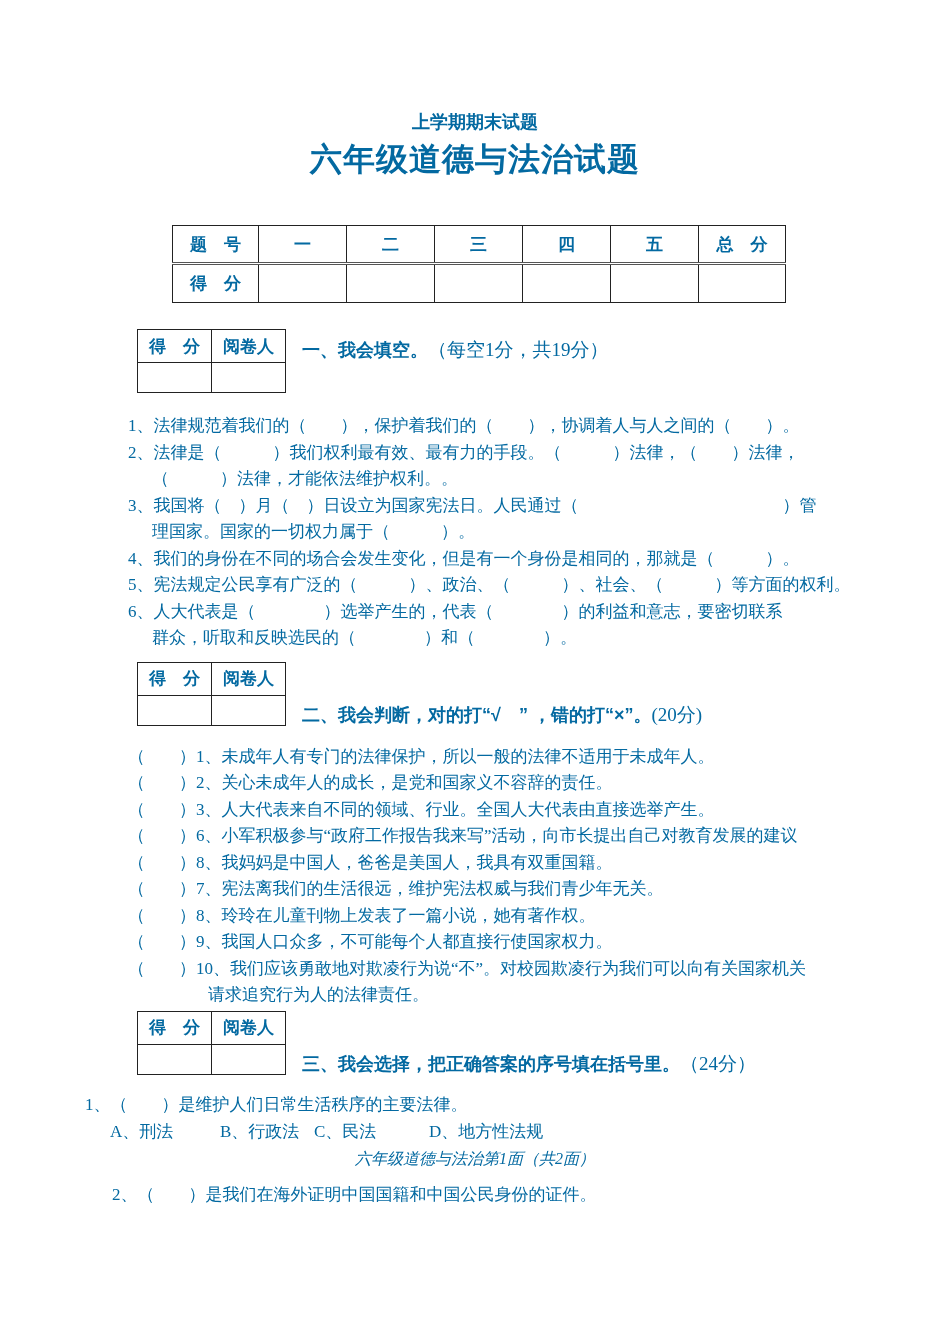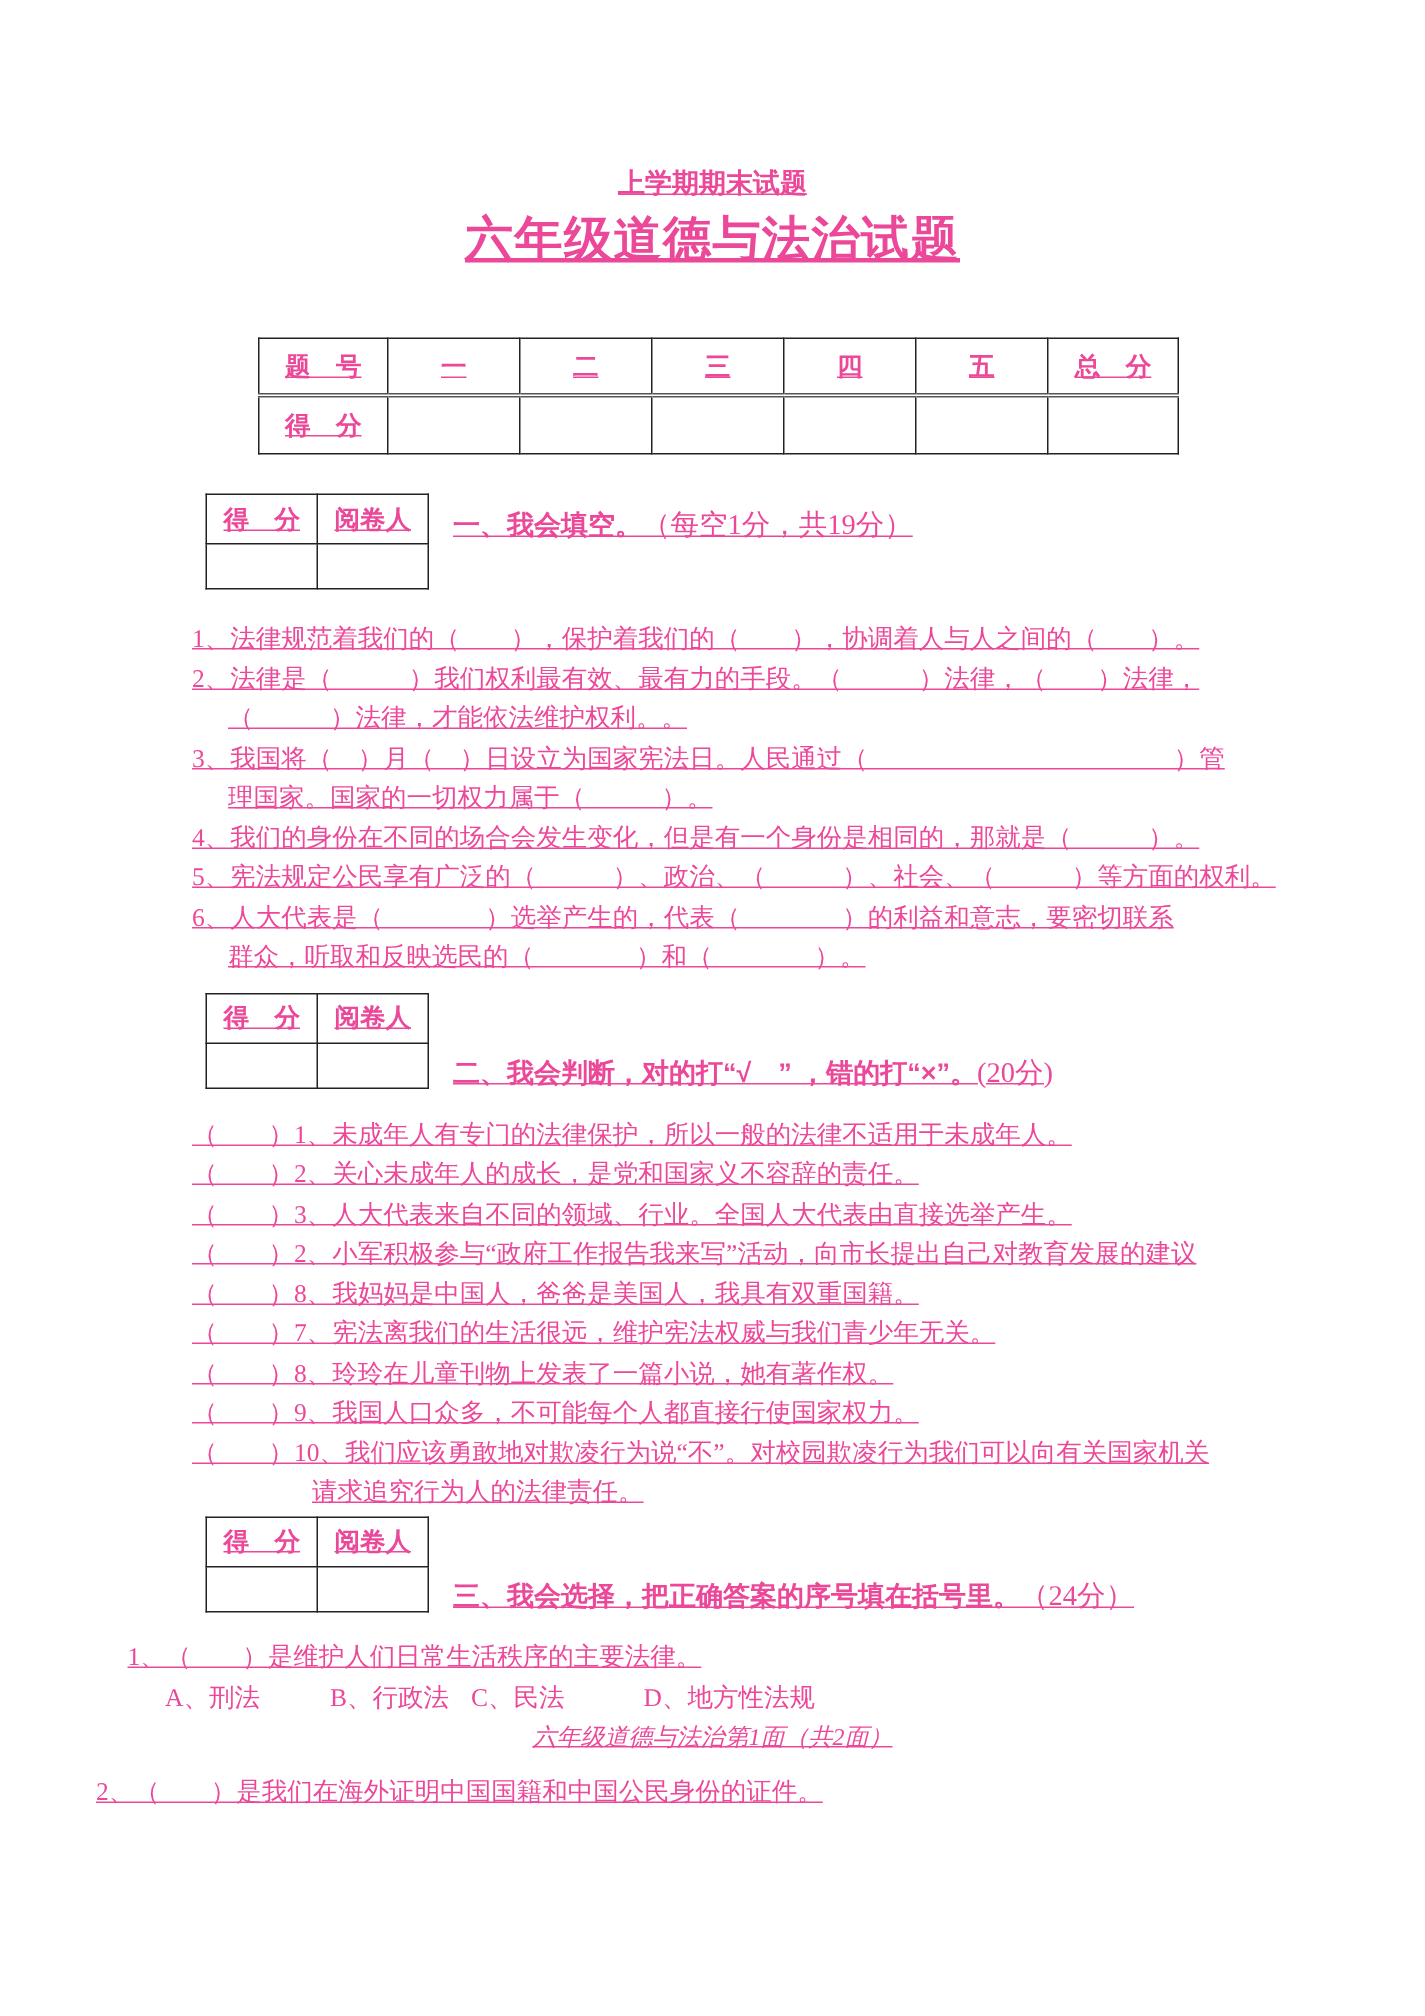--- a/index.html
+++ b/index.html
@@ -1,24 +1,23 @@
 <!DOCTYPE html>
 <html><head>
 <meta charset="utf-8">
 <style>
   html,body { margin:0; padding:0; background:#ffffff; }
   .page {
     position:relative;
     width:950px; height:1344px;
     background:#ffffff;
-    color:#ec4899;
+    color:#0369a1;
     font-family:"Liberation Serif","DejaVu Serif",serif;
     font-size:17px;
     overflow:hidden;
-    text-decoration:underline;
   }
   
   .title-block { text-align:center; padding-top:110px; }
   .subtitle {
     font-family:"Liberation Sans","DejaVu Sans",sans-serif;
     font-weight:bold; font-size:18px; line-height:24px;
   }
   .main-title {
     font-family:"Liberation Sans","DejaVu Sans",sans-serif;
     font-weight:bold; font-size:32px; line-height:40px; margin-top:5px;
@@ -61,21 +60,21 @@
   .choice-block { margin-left:85px; margin-top:14px; }
   .choice-line { line-height:27px; white-space:nowrap; }
   .options-line { line-height:27px; padding-left:25px; white-space:nowrap; }
   .opt { display:inline-block; }
   .opt-a { width:110px; } .opt-b { width:94px; } .opt-c { width:115px; }
   
   .page-footer {
     text-align:center; font-style:italic; font-size:16px; line-height:27px;
     width:950px;
   }
-  .q2-line { margin-left:64px; line-height:27px; margin-top:9px; white-space:nowrap; }
+  .q2-line { margin-left:112px; line-height:27px; margin-top:9px; white-space:nowrap; }
 </style>
 </head>
 <body>
 
 <div class="page">
 
   <div class="title-block">
     <div class="subtitle">上学期期末试题</div>
     <div class="main-title">六年级道德与法治试题</div>
   </div>
@@ -157,21 +156,21 @@
       </table>
     <div class="sec-heading align-bottom">
       <span>二、我会判断，对的打“√　” ，错的打“×”。</span><span class="note">(20分)</span>
     </div>
   </div>
 
   <div class="q-lines tight">
     <div class="q-line">（　　）1、未成年人有专门的法律保护，所以一般的法律不适用于未成年人。</div>
     <div class="q-line">（　　）2、关心未成年人的成长，是党和国家义不容辞的责任。</div>
     <div class="q-line">（　　）3、人大代表来自不同的领域、行业。全国人大代表由直接选举产生。</div>
-    <div class="q-line">（　　）2、小军积极参与“政府工作报告我来写”活动，向市长提出自己对教育发展的建议</div>
+    <div class="q-line">（　　）6、小军积极参与“政府工作报告我来写”活动，向市长提出自己对教育发展的建议</div>
     <div class="q-line">（　　）8、我妈妈是中国人，爸爸是美国人，我具有双重国籍。</div>
     <div class="q-line">（　　）7、宪法离我们的生活很远，维护宪法权威与我们青少年无关。</div>
     <div class="q-line">（　　）8、玲玲在儿童刊物上发表了一篇小说，她有著作权。</div>
     <div class="q-line">（　　）9、我国人口众多，不可能每个人都直接行使国家权力。</div>
     <div class="q-line">（　　）10、我们应该勇敢地对欺凌行为说“不”。对校园欺凌行为我们可以向有关国家机关</div>
     <div class="q-line hang2">请求追究行为人的法律责任。</div>
   </div>
 
   <div class="section-row" style="margin-top:2px;">
     <table class="grader-table">

